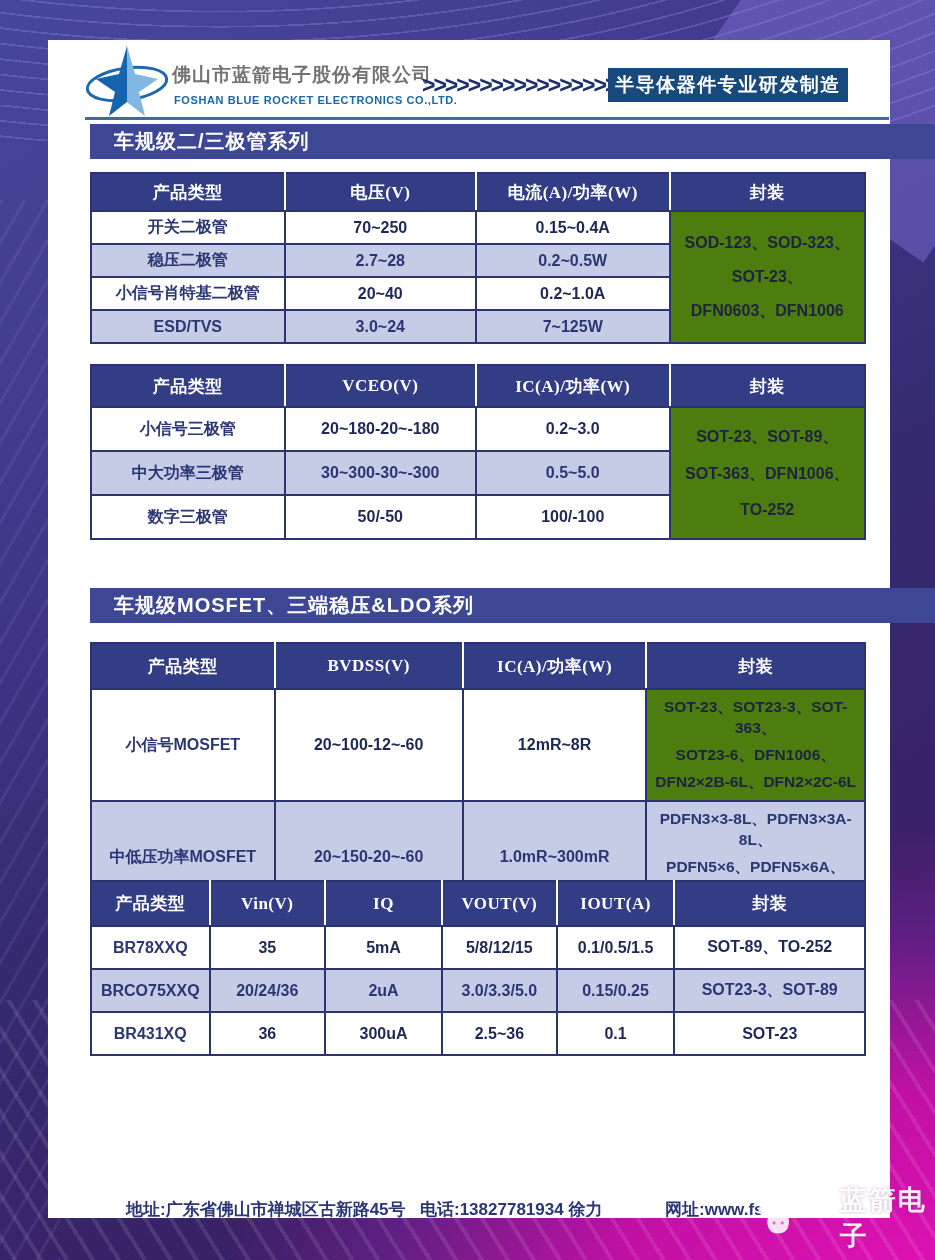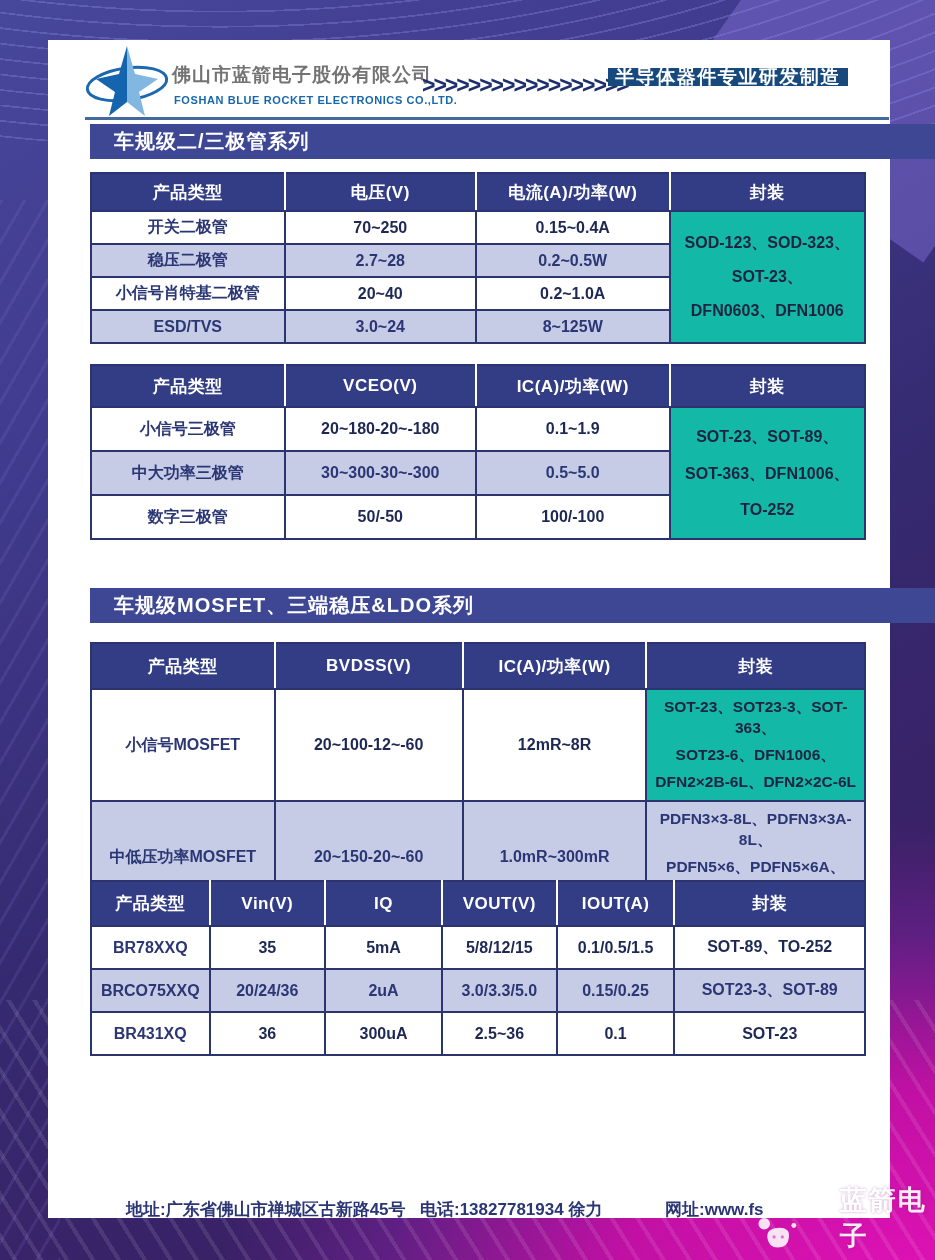--- a/index.html
+++ b/index.html
@@ -25,57 +25,57 @@
   .card{position:absolute;left:48px;top:40px;width:842px;height:1178px;background:#ffffff;z-index:1;}
 
   
   .logo{position:absolute;left:36px;top:6px;width:86px;height:72px;}
   .company-cn{position:absolute;left:124px;top:22px;font-size:19px;font-weight:bold;
     color:#737373;letter-spacing:1px;}
   .company-en{position:absolute;left:126px;top:54px;font-size:11px;font-weight:bold;
     color:#1767ad;letter-spacing:0.6px;text-align:right;}
   .chevrons{position:absolute;left:374px;top:32px;font-size:23px;font-weight:800;
     color:#1d2f6e;letter-spacing:-2px;transform:scaleY(1.05);}
-  .badge{position:absolute;left:560px;top:28px;width:240px;height:18px;background:#17497c;
+  .badge{position:absolute;left:560px;top:28px;width:240px;height:34px;background:#17497c;
     color:#ffffff;font-size:19px;font-weight:bold;display:flex;align-items:center;
     justify-content:center;letter-spacing:1.5px;}
   .rule{position:absolute;left:37px;top:77px;width:804px;height:3px;background:#44699f;}
 
   
   .secbar{position:absolute;left:42px;width:904px;height:35px;background:#3e4794;
     color:#ffffff;font-size:20px;font-weight:bold;line-height:35px;padding-left:24px;
     box-sizing:border-box;letter-spacing:1px;}
   .sec1{top:84px;} .sec2{top:548px;}
 
   
   table{position:absolute;left:42px;width:776px;border-collapse:collapse;table-layout:fixed;}
   .t1{top:132px;} .t2{top:324px;} .t3{top:602px;} .t4{top:840px;}
   th{background:#333d85;color:#ffffff;font-size:17px;font-weight:bold;
     border:2px solid #2b346f;letter-spacing:0.5px;}
-  th:not(:last-child){border-right-color:#ffffff;}
+  th:not(:last-child){border-right-color:#ffffff;font-family:Liberation Serif, serif;}
   td{border:2px solid #2b346f;text-align:center;font-size:16px;color:#1e2854;
     font-weight:600;background:#ffffff;}
   tr.alt td{background:#c6cce6;color:#2b3674;margin-top:16px;}
   td.ptype{color:#2b3674;}
-  td.pkg{background:#14b8a6;font-weight:600;color:#1d2340;}
+  td.pkg{background:#4d7c0f;font-weight:600;color:#1d2340;}
   td.pkg div{margin:13px 0;}
   .t2 td.pkg div{margin:16px 0;}
   .t3 td.pkg{font-size:15.5px;}
   .t3 td.pkg div{margin:6px 0;}
   .t1 tr.hd{height:38px;} .t1 tr{height:33px;}
   .t2 tr.hd{height:42px;} .t2 tr{height:44px;}
   .t3 tr.hd{height:46px;} .t3 tr{height:87px;}
   .t4 tr.hd{height:45px;} .t4 tr{height:43px;}
 
   
   .footer-item{position:absolute;font-size:17px;font-weight:bold;color:#2b3674;top:1158px;}
   .f-address{left:42px;margin-left:36px;} .f-phone{left:372px;} .f-web{left:617px;}
 
   
-  .watermark{position:absolute;left:756px;top:1182px;z-index:5;display:flex;align-items:flex-end;
+  .watermark{position:absolute;left:756px;top:1182px;z-index:5;display:flex;align-items:center;
     opacity:0.92;gap:41px;}
   .watermark .wm-text{font-size:27px;font-weight:bold;color:#ffffff;letter-spacing:2px;
     text-shadow:0 0 3px rgba(120,20,110,0.4);}
 </style>
 </head>
 <body>
 
 <div class="top-decor">
     <div class="arcs"></div>
   </div>
@@ -124,37 +124,37 @@
       <td>0.2~0.5W</td>
     </tr>
     <tr>
       <td class="ptype">小信号肖特基二极管</td>
       <td>20~40</td>
       <td>0.2~1.0A</td>
     </tr>
     <tr class="alt">
       <td class="ptype">ESD/TVS</td>
       <td>3.0~24</td>
-      <td>8~125W</td>
+      <td>7~125W</td>
     </tr>
   </tbody>
     </table>
 
   <table class="t2">
     <tbody>
         <tr class="hd">
       <th style="width:24.5%">产品类型</th>
       <th style="width:24.2%">VCEO(V)</th>
       <th style="width:24.5%">IC(A)/功率(W)</th>
       <th>封装</th>
     </tr>
     <tr>
       <td class="ptype">小信号三极管</td>
       <td>20~180-20~-180</td>
-      <td>0.1~1.9</td>
+      <td>0.2~3.0</td>
       <td class="pkg" rowspan="3">
         <div>SOT-23、SOT-89、</div>
         <div>SOT-363、DFN1006、</div>
         <div>TO-252</div>
       </td>
     </tr>
     <tr class="alt">
       <td class="ptype">中大功率三极管</td>
       <td>30~300-30~-300</td>
       <td>0.5~5.0</td>

